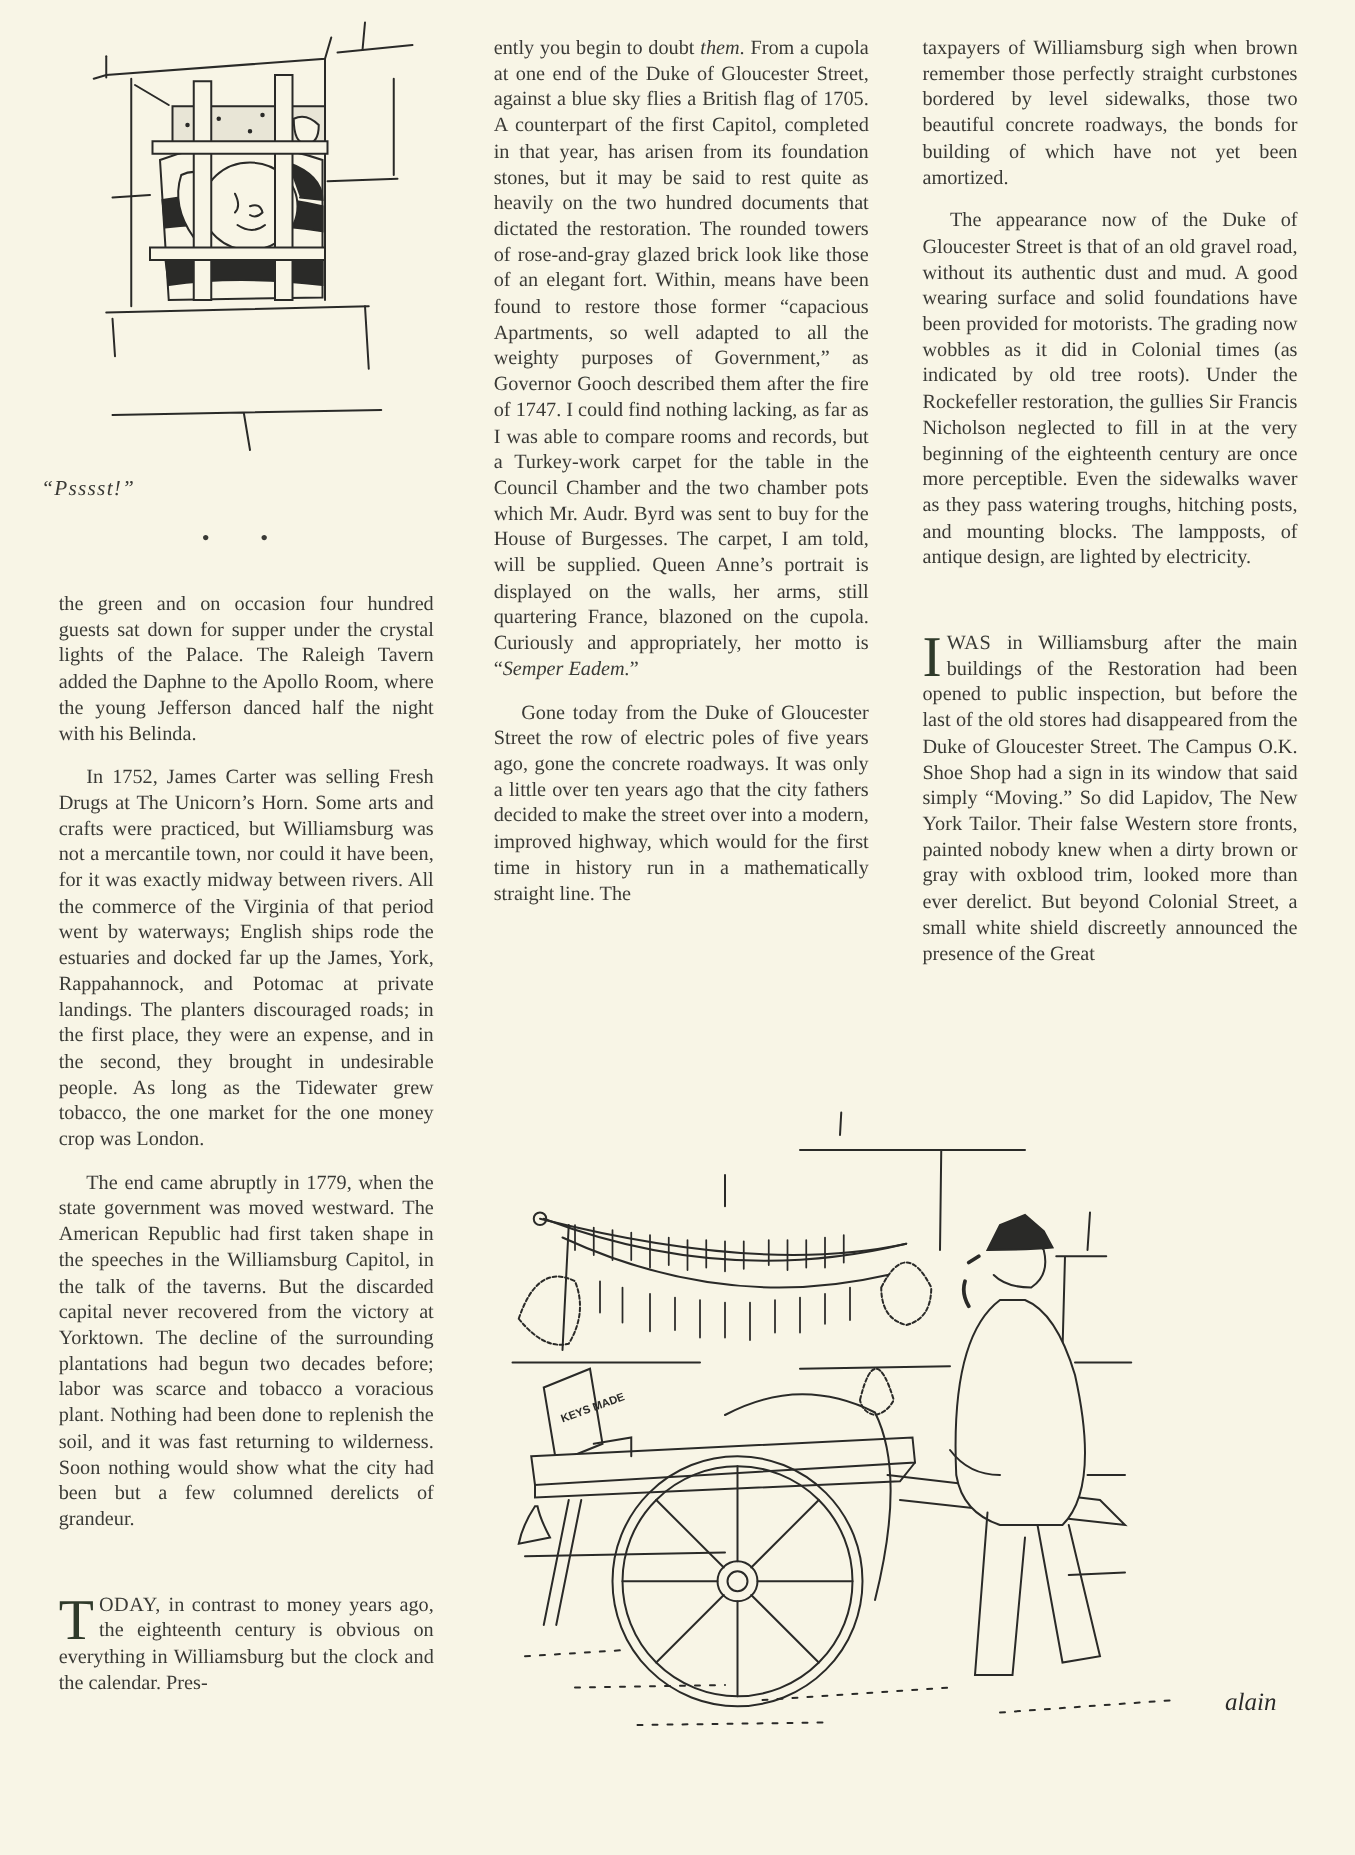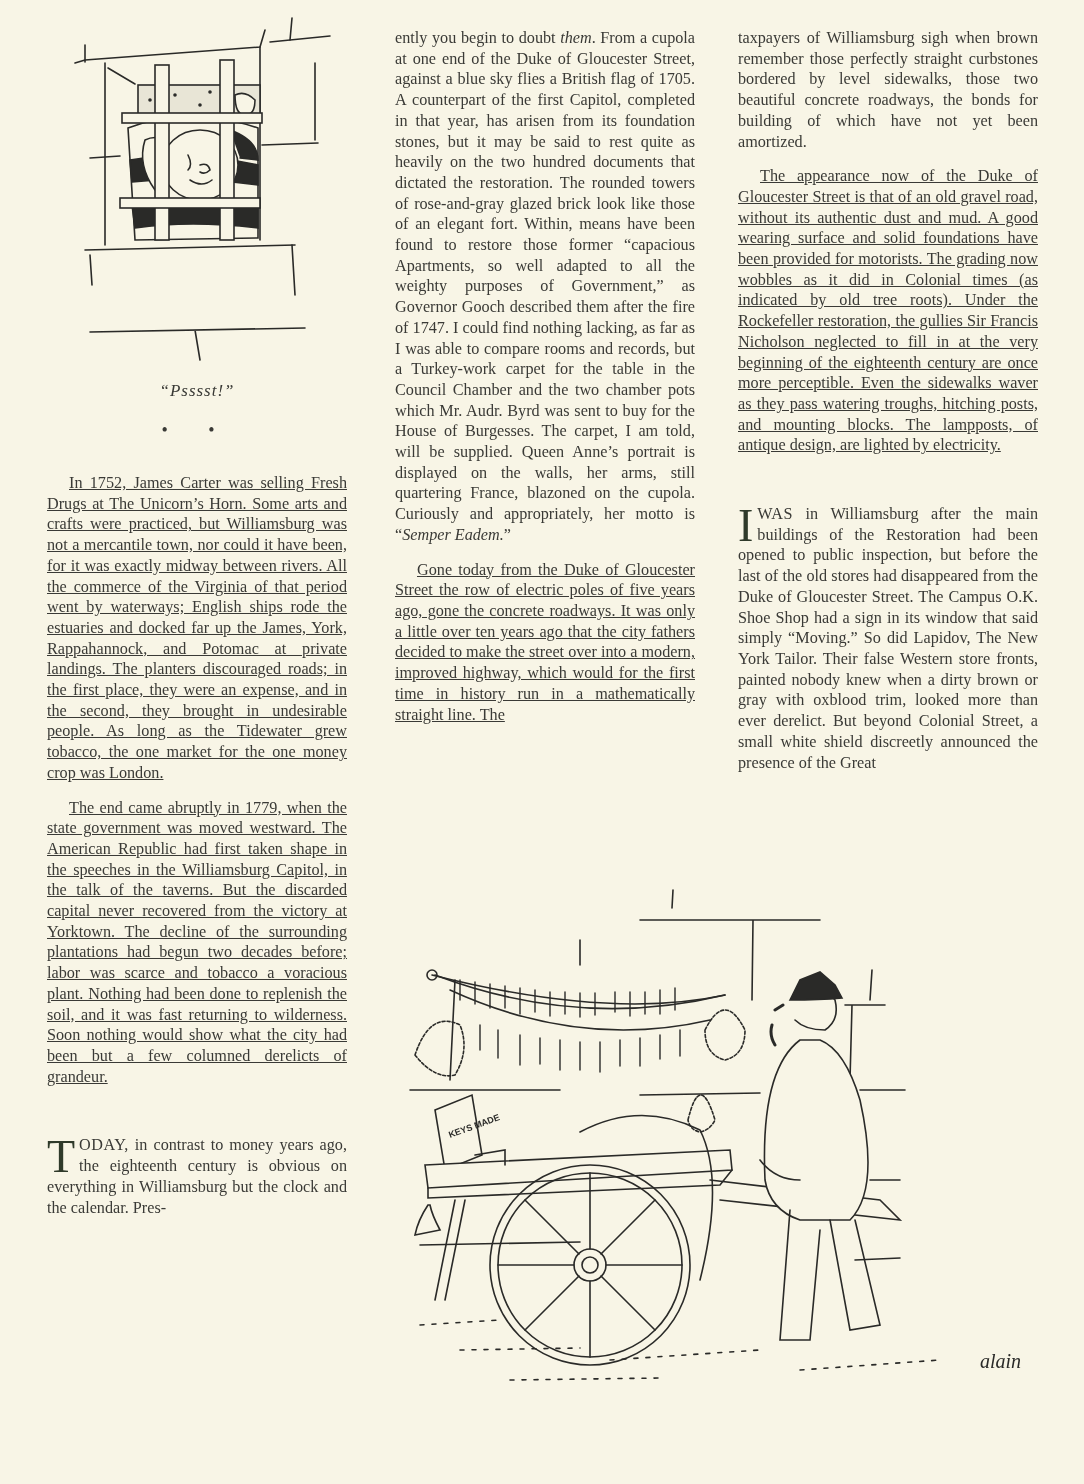--- a/index.html
+++ b/index.html
@@ -12,37 +12,37 @@
   }
   .col {
     position: absolute;
     width: 328px;
     font-size: 16.2px;
     line-height: 20.7px;
     text-align: justify;
     hyphens: none;
   }
   .col p { margin: 14px; }
-  .col p.indent { text-indent: 22px; text-decoration: underline; }
+  .col p.indent { text-indent: 22px; }
   #col-left { left: 33px; top: 459px; }
   #col-mid { left: 381px; top: 14px; }
   #col-right { left: 724px; top: 14px; }
   .gap { height: 20px; }
   .dropcap {
     float: left;
     font-size: 46px;
     line-height: 36px;
     margin: 4px 4px 0 0;
     color: #2f3a2a;
   }
   .smallcaps { letter-spacing: 0.5px; }
   em { font-style: italic; }
   .caption {
     position: absolute; left: 33px; width: 328px; top: 381px;
-    text-align: center; font-style: italic; font-size: 17px; letter-spacing: 1px;
+    text-align: left; font-style: italic; font-size: 17px; letter-spacing: 1px;
   }
   .dots {
     position: absolute; left: 33px; width: 328px; top: 420px;
     text-align: center; font-size: 18px; letter-spacing: 18px;
   }
   svg { position: absolute; }
 </style>
 </head>
 <body>
 
@@ -73,20 +73,21 @@
   <rect x="60" y="198" width="140" height="10" fill="#f8f5e6"></rect>
   <path d="M25 250 L235 245"></path>
   <path d="M30 255 L32 285 M232 245 L235 295"></path>
   <path d="M30 332 L245 328 M135 330 L140 360"></path>
 </svg>
 
 <div class="caption">“Psssst!”</div>
 <div class="dots">• •</div>
 
 <div class="col" id="col-left">
+  <p>the green and on occasion four hundred guests sat down for supper under the crystal lights of the Palace. The Raleigh Tavern added the Daphne to the Apollo Room, where the young Jefferson danced half the night with his Belinda.</p>
   <p class="indent">In 1752, James Carter was selling Fresh Drugs at The Unicorn’s Horn. Some arts and crafts were practiced, but Williamsburg was not a mercantile town, nor could it have been, for it was exactly midway between rivers. All the commerce of the Virginia of that period went by waterways; English ships rode the estuaries and docked far up the James, York, Rappahannock, and Potomac at private landings. The planters discouraged roads; in the first place, they were an expense, and in the second, they brought in undesirable people. As long as the Tidewater grew tobacco, the one market for the one money crop was London.</p>
   <p class="indent">The end came abruptly in 1779, when the state government was moved westward. The American Republic had first taken shape in the speeches in the Williamsburg Capitol, in the talk of the taverns. But the discarded capital never recovered from the victory at Yorktown. The decline of the surrounding plantations had begun two decades before; labor was scarce and tobacco a voracious plant. Nothing had been done to replenish the soil, and it was fast returning to wilderness. Soon nothing would show what the city had been but a few columned derelicts of grandeur.</p>
   <div class="gap"></div>
   <p><span class="dropcap">T</span><span class="smallcaps">ODAY,</span><span> in contrast to money years ago, the eighteenth century is obvious on everything in Williamsburg but the clock and the calendar. Pres-</span></p>
 </div>
 
 <div class="col" id="col-mid">
   <p><span>ently you begin to doubt </span><em>them</em><span>. From a cupola at one end of the Duke of Gloucester Street, against a blue sky flies a British flag of 1705. A counterpart of the first Capitol, completed in that year, has arisen from its foundation stones, but it may be said to rest quite as heavily on the two hundred documents that dictated the restoration. The rounded towers of rose-and-gray glazed brick look like those of an elegant fort. Within, means have been found to restore those former “capacious Apartments, so well adapted to all the weighty purposes of Government,” as Governor Gooch described them after the fire of 1747. I could find nothing lacking, as far as I was able to compare rooms and records, but a Turkey-work carpet for the table in the Council Chamber and the two chamber pots which Mr. Audr. Byrd was sent to buy for the House of Burgesses. The carpet, I am told, will be supplied. Queen Anne’s portrait is displayed on the walls, her arms, still quartering France, blazoned on the cupola. Curiously and appropriately, her motto is “</span><em>Semper Eadem.</em><span>”</span></p>
   <p class="indent">Gone today from the Duke of Gloucester Street the row of electric poles of five years ago, gone the concrete roadways. It was only a little over ten years ago that the city fathers decided to make the street over into a modern, improved highway, which would for the first time in history run in a mathematically straight line. The</p>
 </div>

